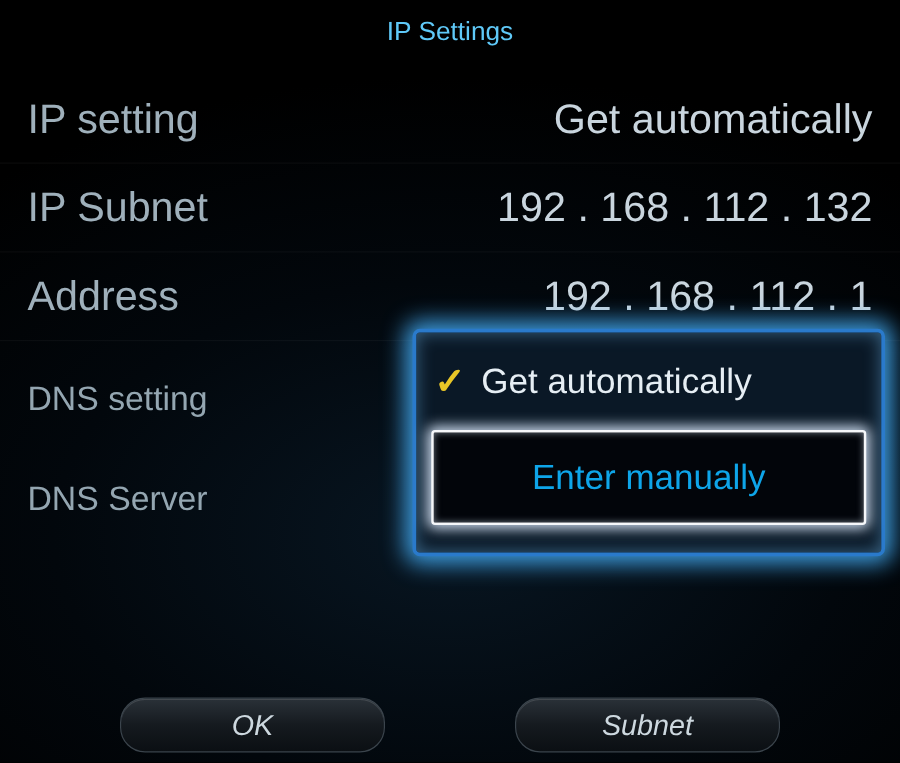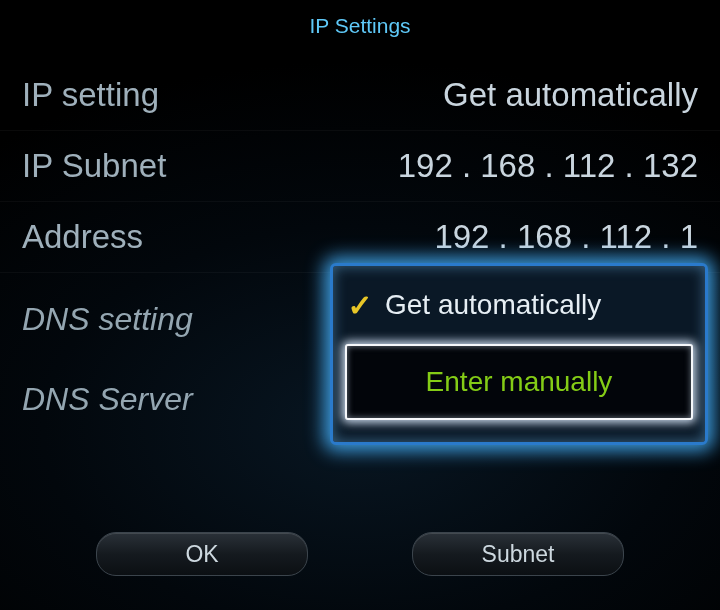--- a/index.html
+++ b/index.html
@@ -45,23 +45,22 @@
   }
   .dns-left {
     position: absolute;
     left: 22px;
     top: 0;
     width: 300px;
   }
   .dns-left .drow {
     height: 80px;
     line-height: 80px;
-    font-size: 32px;
+    font-size: 27px;
     color: #94a6b1;
-    font-style: italic;
   }
 
   .dropdown {
     position: absolute;
     left: 330px;
     top: -16px;
     width: 372px;
     height: 176px;
     border: 3px solid #2a7acb;
     border-radius: 6px;
@@ -85,35 +84,36 @@
     font-size: 30px;
     color: #e8c627;
     font-weight: bold;
   }
   .drop-item.selected {
     margin: 0 12px 12px 12px;
     height: 72px;
     border: 2px solid #f5f7fa;
     border-radius: 3px;
     background: #02050a;
-    color: #84cc16;
+    color: #0ea5e9;
     justify-content: center;
     box-shadow:
       0 0 10px 3px rgba(220,235,255,0.9),
       inset 0 0 6px rgba(220,235,255,0.5);
   }
 
   .buttons {
     position: absolute;
-    bottom: 34px;
+    bottom: 8px;
     left: 0;
     width: 100%;
     display: flex;
     justify-content: center;
     gap: 104px;
+    font-style: italic;
   }
   .btn {
     width: 210px;
     height: 42px;
     line-height: 42px;
     text-align: center;
     font-size: 23px;
     color: #cdd8df;
     background: linear-gradient(to bottom, #2a3138 0%, #151a1f 50%, #0b0f13 100%);
     border: 1px solid #3b444c;

